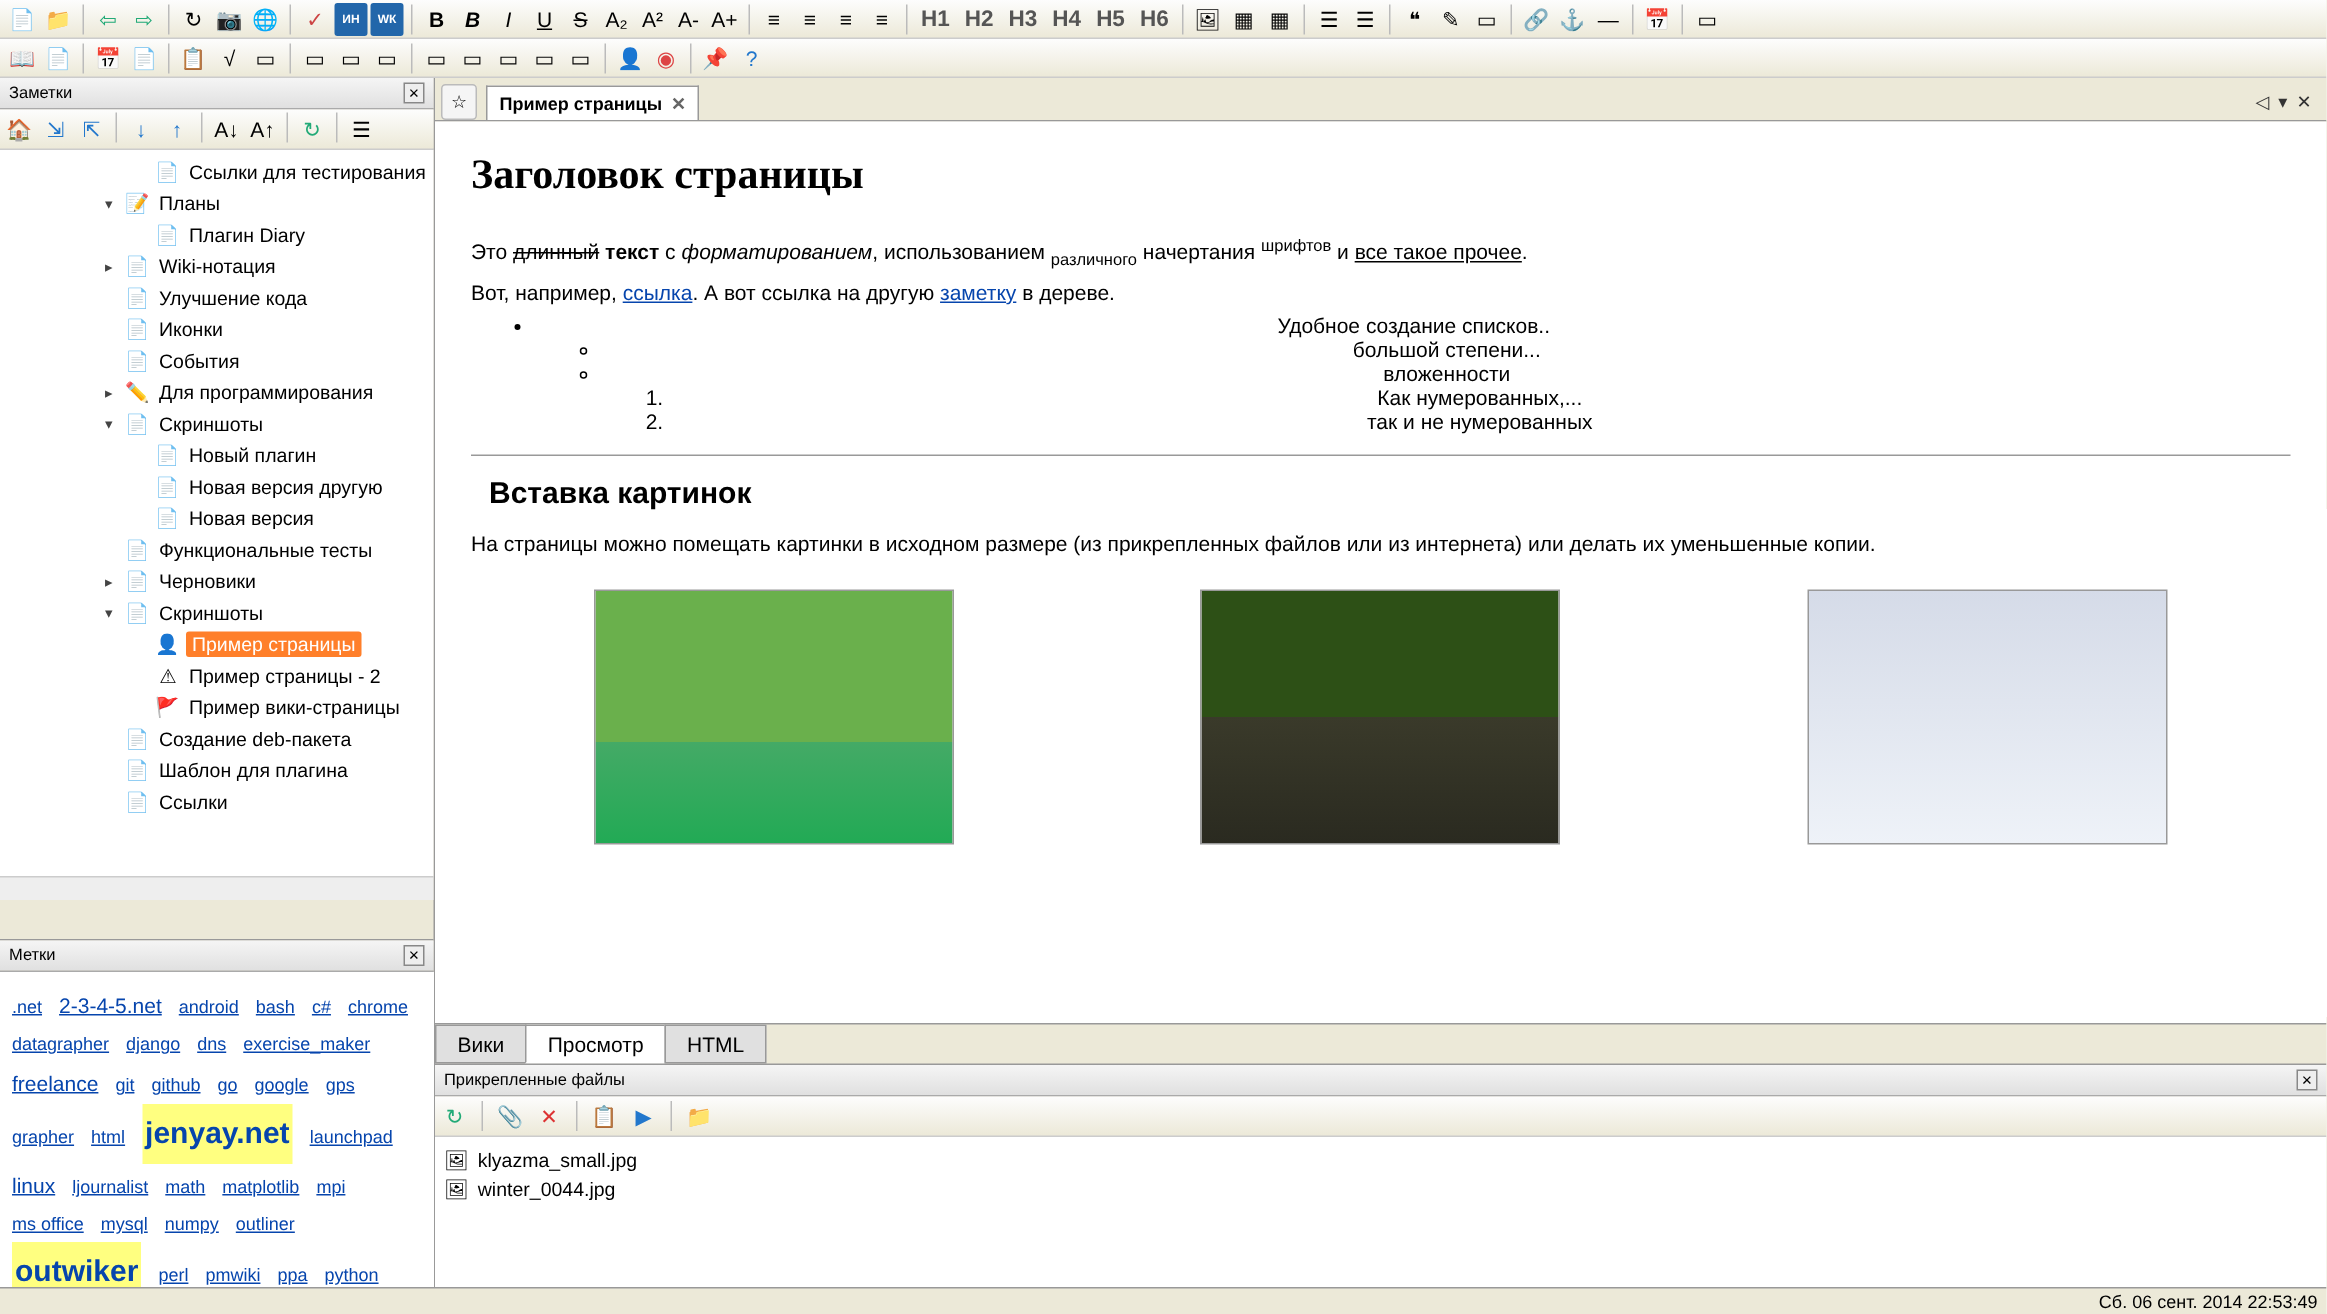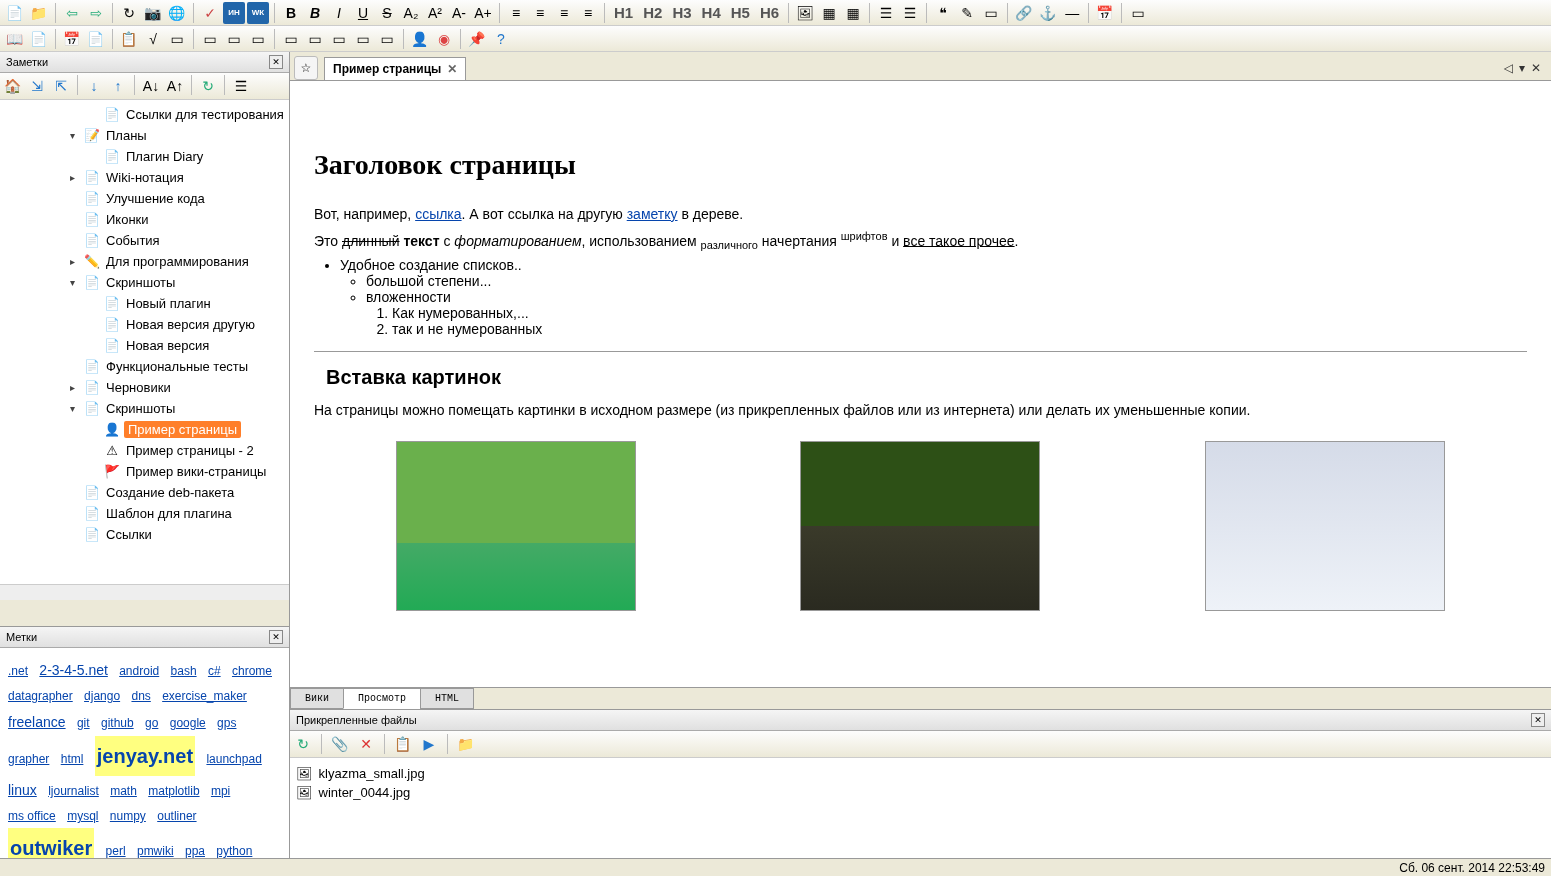--- a/index.html
+++ b/index.html
@@ -25,33 +25,33 @@
 .tag { color: #0645ad; text-decoration: underline; cursor: pointer; margin-right: 8px; display: inline-block; }
 .tag.big { font-size: 18px; font-weight: bold; background: #ffff80; text-decoration: none; padding: 0 2px; }
 .tag.med { font-size: 14px; }
 .right-col { flex: 1; display: flex; flex-direction: column; background: #ece9d8; }
 .tab-bar { display: flex; align-items: center; background: #ece9d8; padding: 4px 4px 0 4px; border-bottom: 1px solid #999; }
 .star-btn { width: 24px; height: 24px; border: 1px solid #bbb; border-radius: 3px; display: flex; align-items: center; justify-content: center; margin-right: 6px; cursor: pointer; background: #f5f5f5; }
 .tab { background: #fff; border: 1px solid #999; border-bottom: none; padding: 4px 8px; font-size: 12px; font-weight: bold; display: flex; align-items: center; gap: 6px; }
 .tab-close { font-size: 12px; cursor: pointer; color: #666; }
 .tab-nav { margin-left: auto; display: flex; gap: 6px; padding-right: 6px; font-size: 12px; color: #333; }
 .content { flex: 1; background: #fff; overflow: auto; padding: 20px 24px; }
-.content h1 { font-size: 28px; font-weight: bold; margin-bottom: 24px; font-family: Verdana; margin-top: 48px; }
+.content h1 { font-size: 28px; font-weight: bold; margin-bottom: 24px; font-family: Verdana; }
 .content h2 { font-size: 20px; font-weight: bold; margin: 12px 12px; }
 .content p { font-size: 14px; line-height: 1.4; margin-bottom: 4px; }
 .content a { color: #0645ad; text-decoration: underline; }
-.content ul, .content ol { margin-left: 26px; font-size: 14px; }
+.content ul, .content ol { margin-left: 44px; font-size: 14px; text-align: center; }
 .content hr { margin: 14px 0; border: none; border-top: 1px solid #999; }
 .strike { text-decoration: line-through; }
 .sup { vertical-align: super; font-size: 11px; }
 .sub { vertical-align: sub; font-size: 11px; }
 .img-row { display: flex; justify-content: space-around; margin-top: 20px; }
 .img-placeholder { width: 240px; height: 170px; border: 1px solid #999; }
 .view-tabs { display: flex; background: #ece9d8; border-top: 1px solid #999; }
-.view-tab { padding: 4px 14px; border: 1px solid #999; background: #e0e0e0; margin-right: -1px; font-size: 10px; cursor: pointer; font-family: Liberation Mono, monospace; }
+.view-tab { padding: 4px 14px; border: 1px solid #999; background: #e0e0e0; margin-right: -1px; font-size: 14px; cursor: pointer; }
 .view-tab.active { background: #fff; border-bottom: 1px solid #fff; }
 .attach-panel { border-top: 1px solid #999; }
 .attach-toolbar { display: flex; gap: 4px; padding: 2px; background: linear-gradient(#fdfdfd, #ece9d8); border-bottom: 1px solid #ccc; align-items: center; }
 .attach-list { background: #fff; padding: 6px; height: 100px; }
 .attach-item { display: flex; align-items: center; gap: 6px; padding: 2px 0; font-size: 13px; }
 .status-bar { position: absolute; bottom: 0; right: 0; left: 0; background: #ece9d8; border-top: 1px solid #999; height: 18px; display: flex; justify-content: flex-end; font-size: 12px; padding: 2px 6px; }
 </style>
 </head>
 <body>
 
@@ -290,24 +290,24 @@
       <div class="tab-nav">
         <span>◁</span>
         <span>▾</span>
         <span>✕</span>
       </div>
     </div>
 
     <div class="content">
       <h1>Заголовок страницы</h1>
       <p>
-        <span>Вот, например, </span><a href="#">ссылка</a><span>. А вот ссылка на другую </span><a href="#">заметку</a><span> в дереве.</span>
+        <span>Это </span><span class="strike">длинный</span><b> текст</b><span> с </span><i>форматированием</i><span>, использованием </span><span class="sub">различного</span><span> начертания </span><span class="sup">шрифтов</span><span> и </span><u>все такое прочее</u><span>.</span>
       </p>
       <p>
-        <span>Это </span><span class="strike">длинный</span><b> текст</b><span> с </span><i>форматированием</i><span>, использованием </span><span class="sub">различного</span><span> начертания </span><span class="sup">шрифтов</span><span> и </span><u>все такое прочее</u><span>.</span>
+        <span>Вот, например, </span><a href="#">ссылка</a><span>. А вот ссылка на другую </span><a href="#">заметку</a><span> в дереве.</span>
       </p>
       <ul>
         <li><span>Удобное создание списков..</span>
           <ul style="list-style:circle">
             <li>большой степени...</li>
             <li><span>вложенности</span>
               <ol>
                 <li>Как нумерованных,...</li>
                 <li>так и не нумерованных</li>
               </ol>

